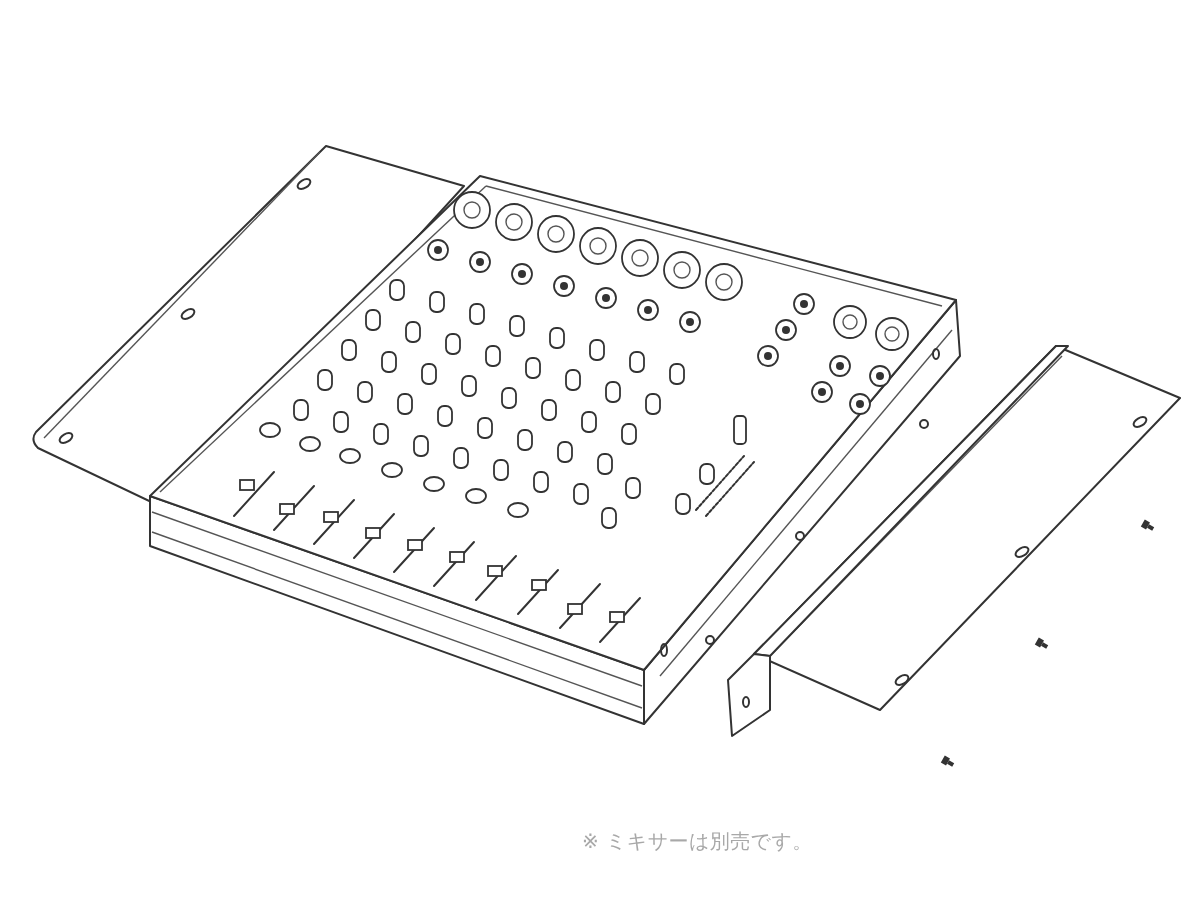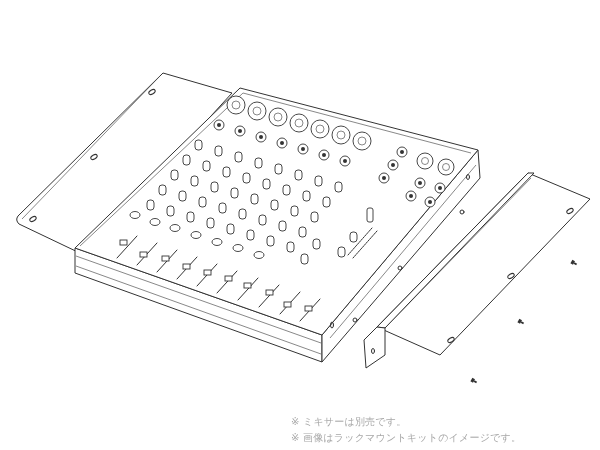--- a/index.html
+++ b/index.html
@@ -207,14 +207,13 @@
     </g>
     <g transform="translate(474,381) rotate(30)">
       <rect class="dark" x="-3" y="-2" width="3" height="4"></rect>
         <rect class="dark" x="0" y="-1" width="3" height="2"></rect>
     </g>
   </g>
 </svg>
 
 <div class="caption">
   <div>※ ミキサーは別売です。</div>
-  <div>※ 画像はラックマウントキットのイメージです。</div>
 </div>
 
 </body></html>

